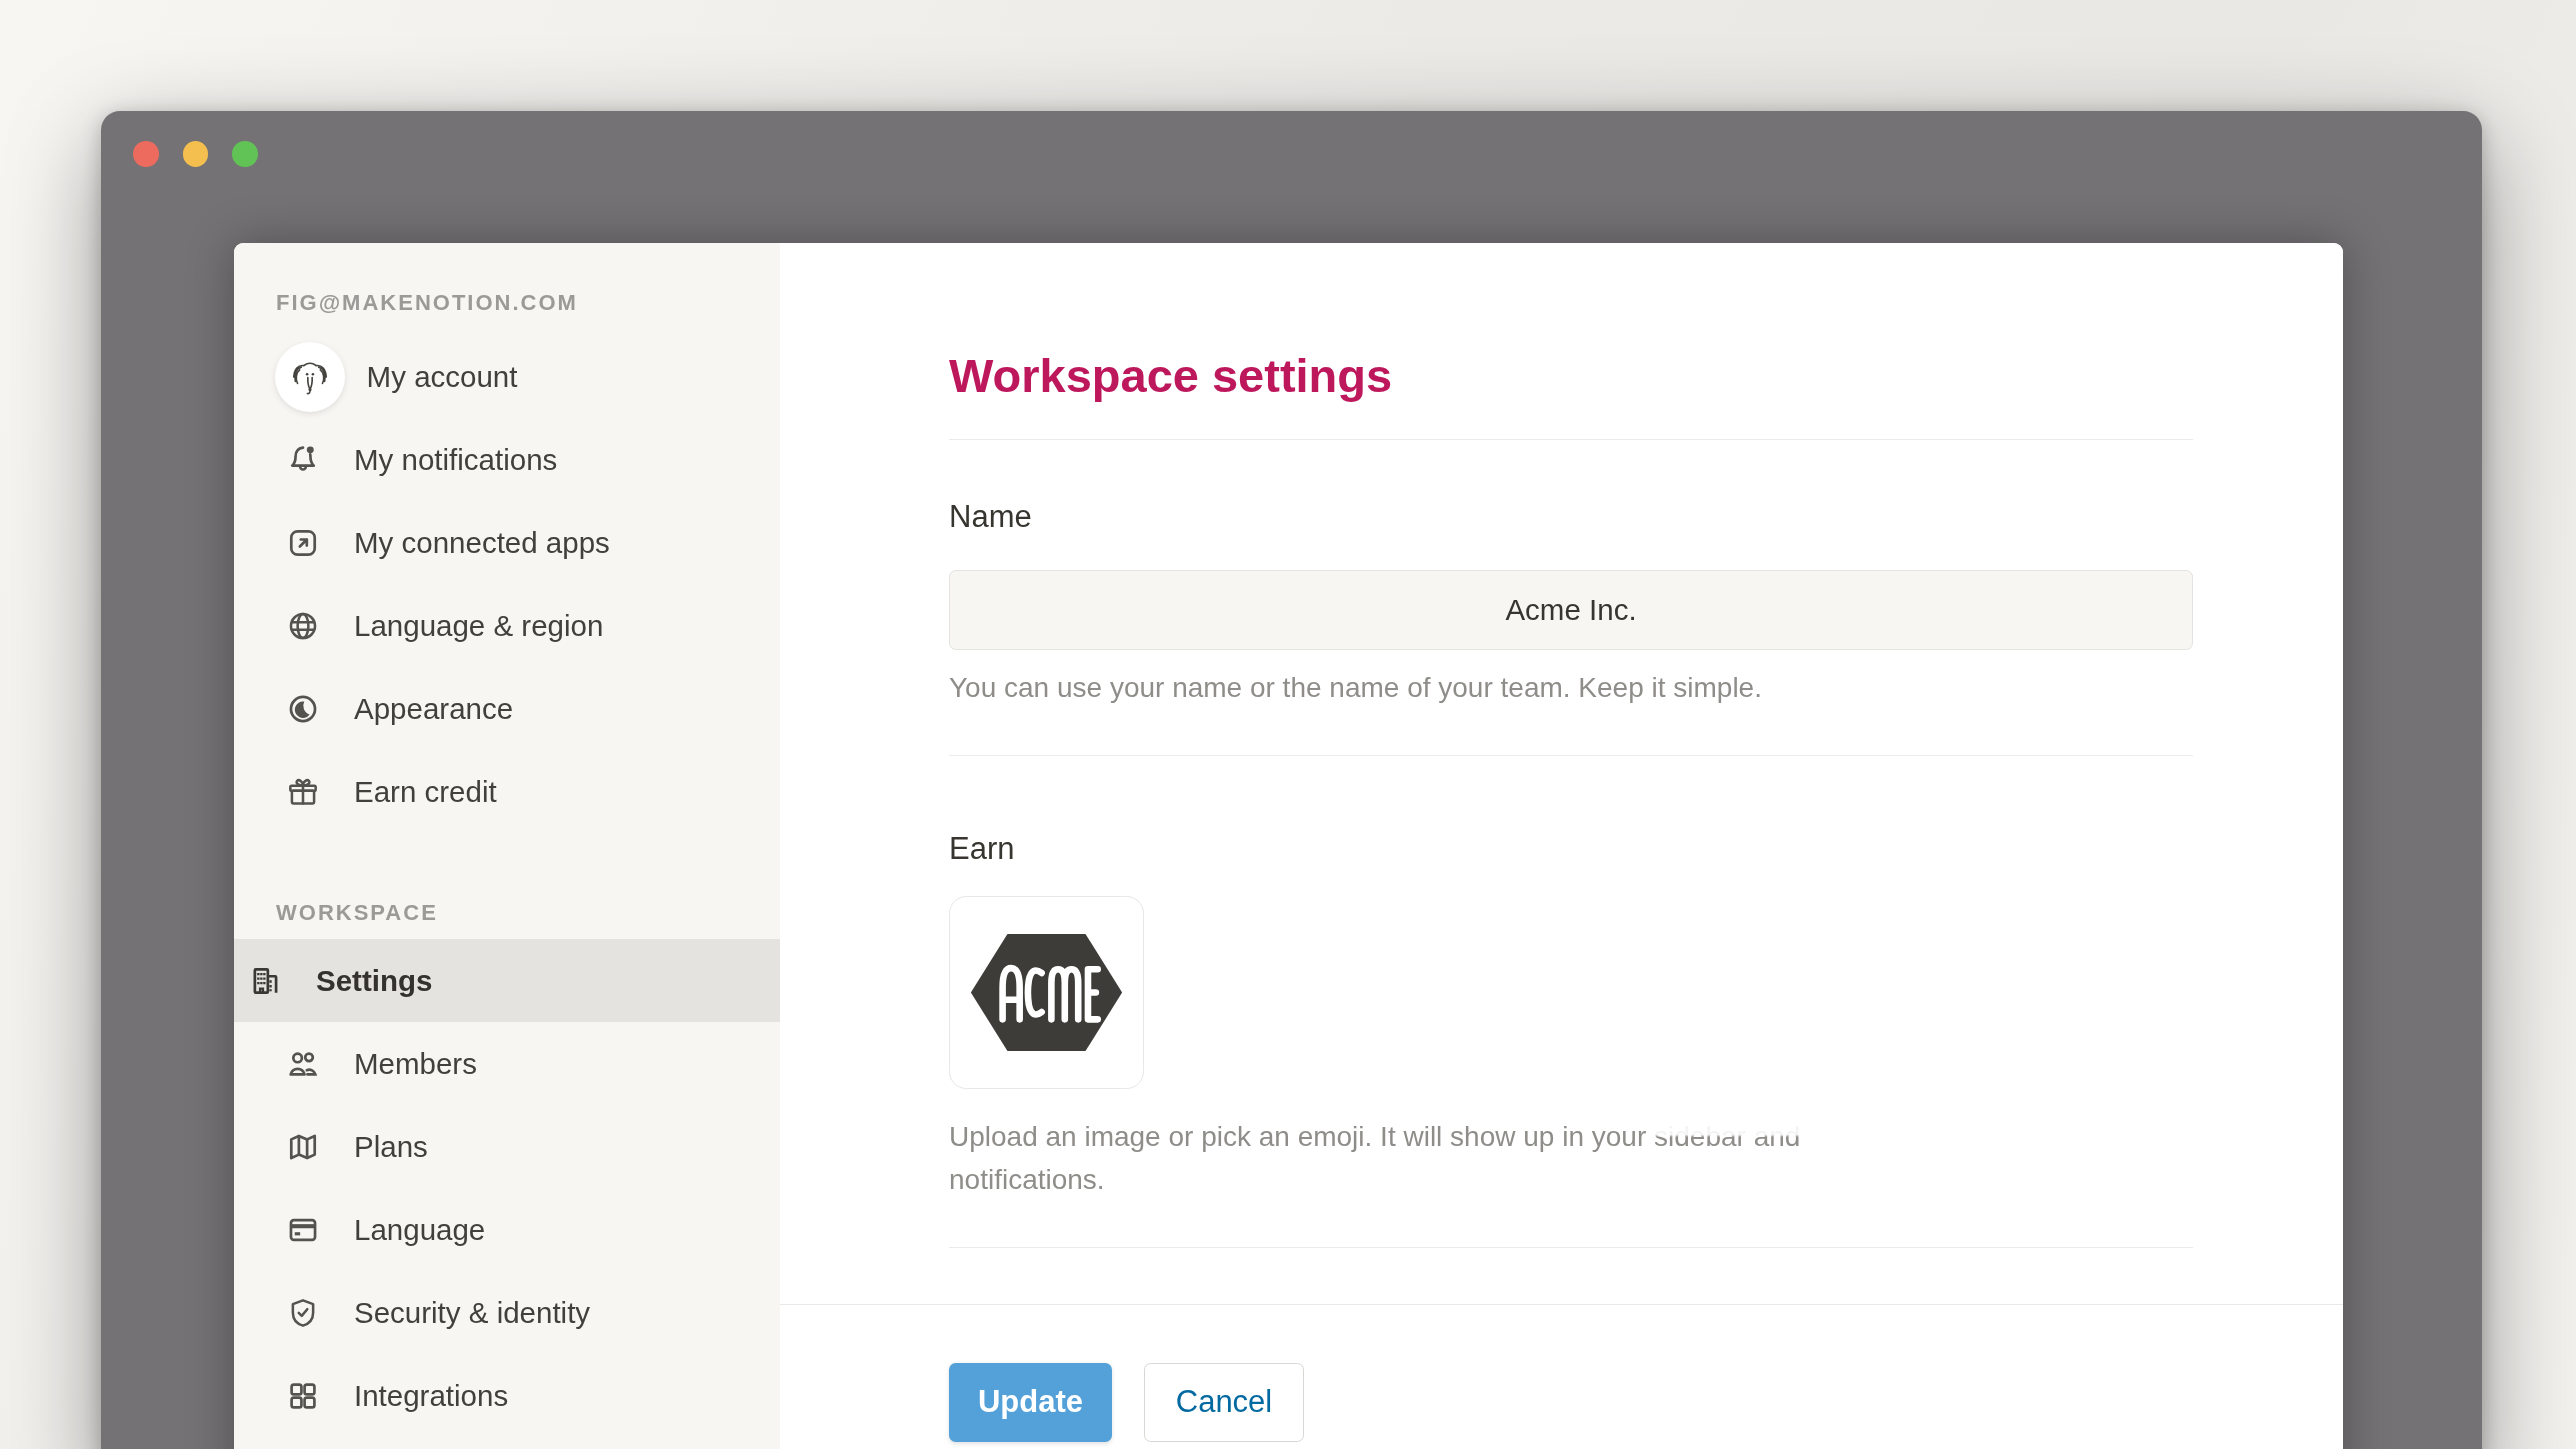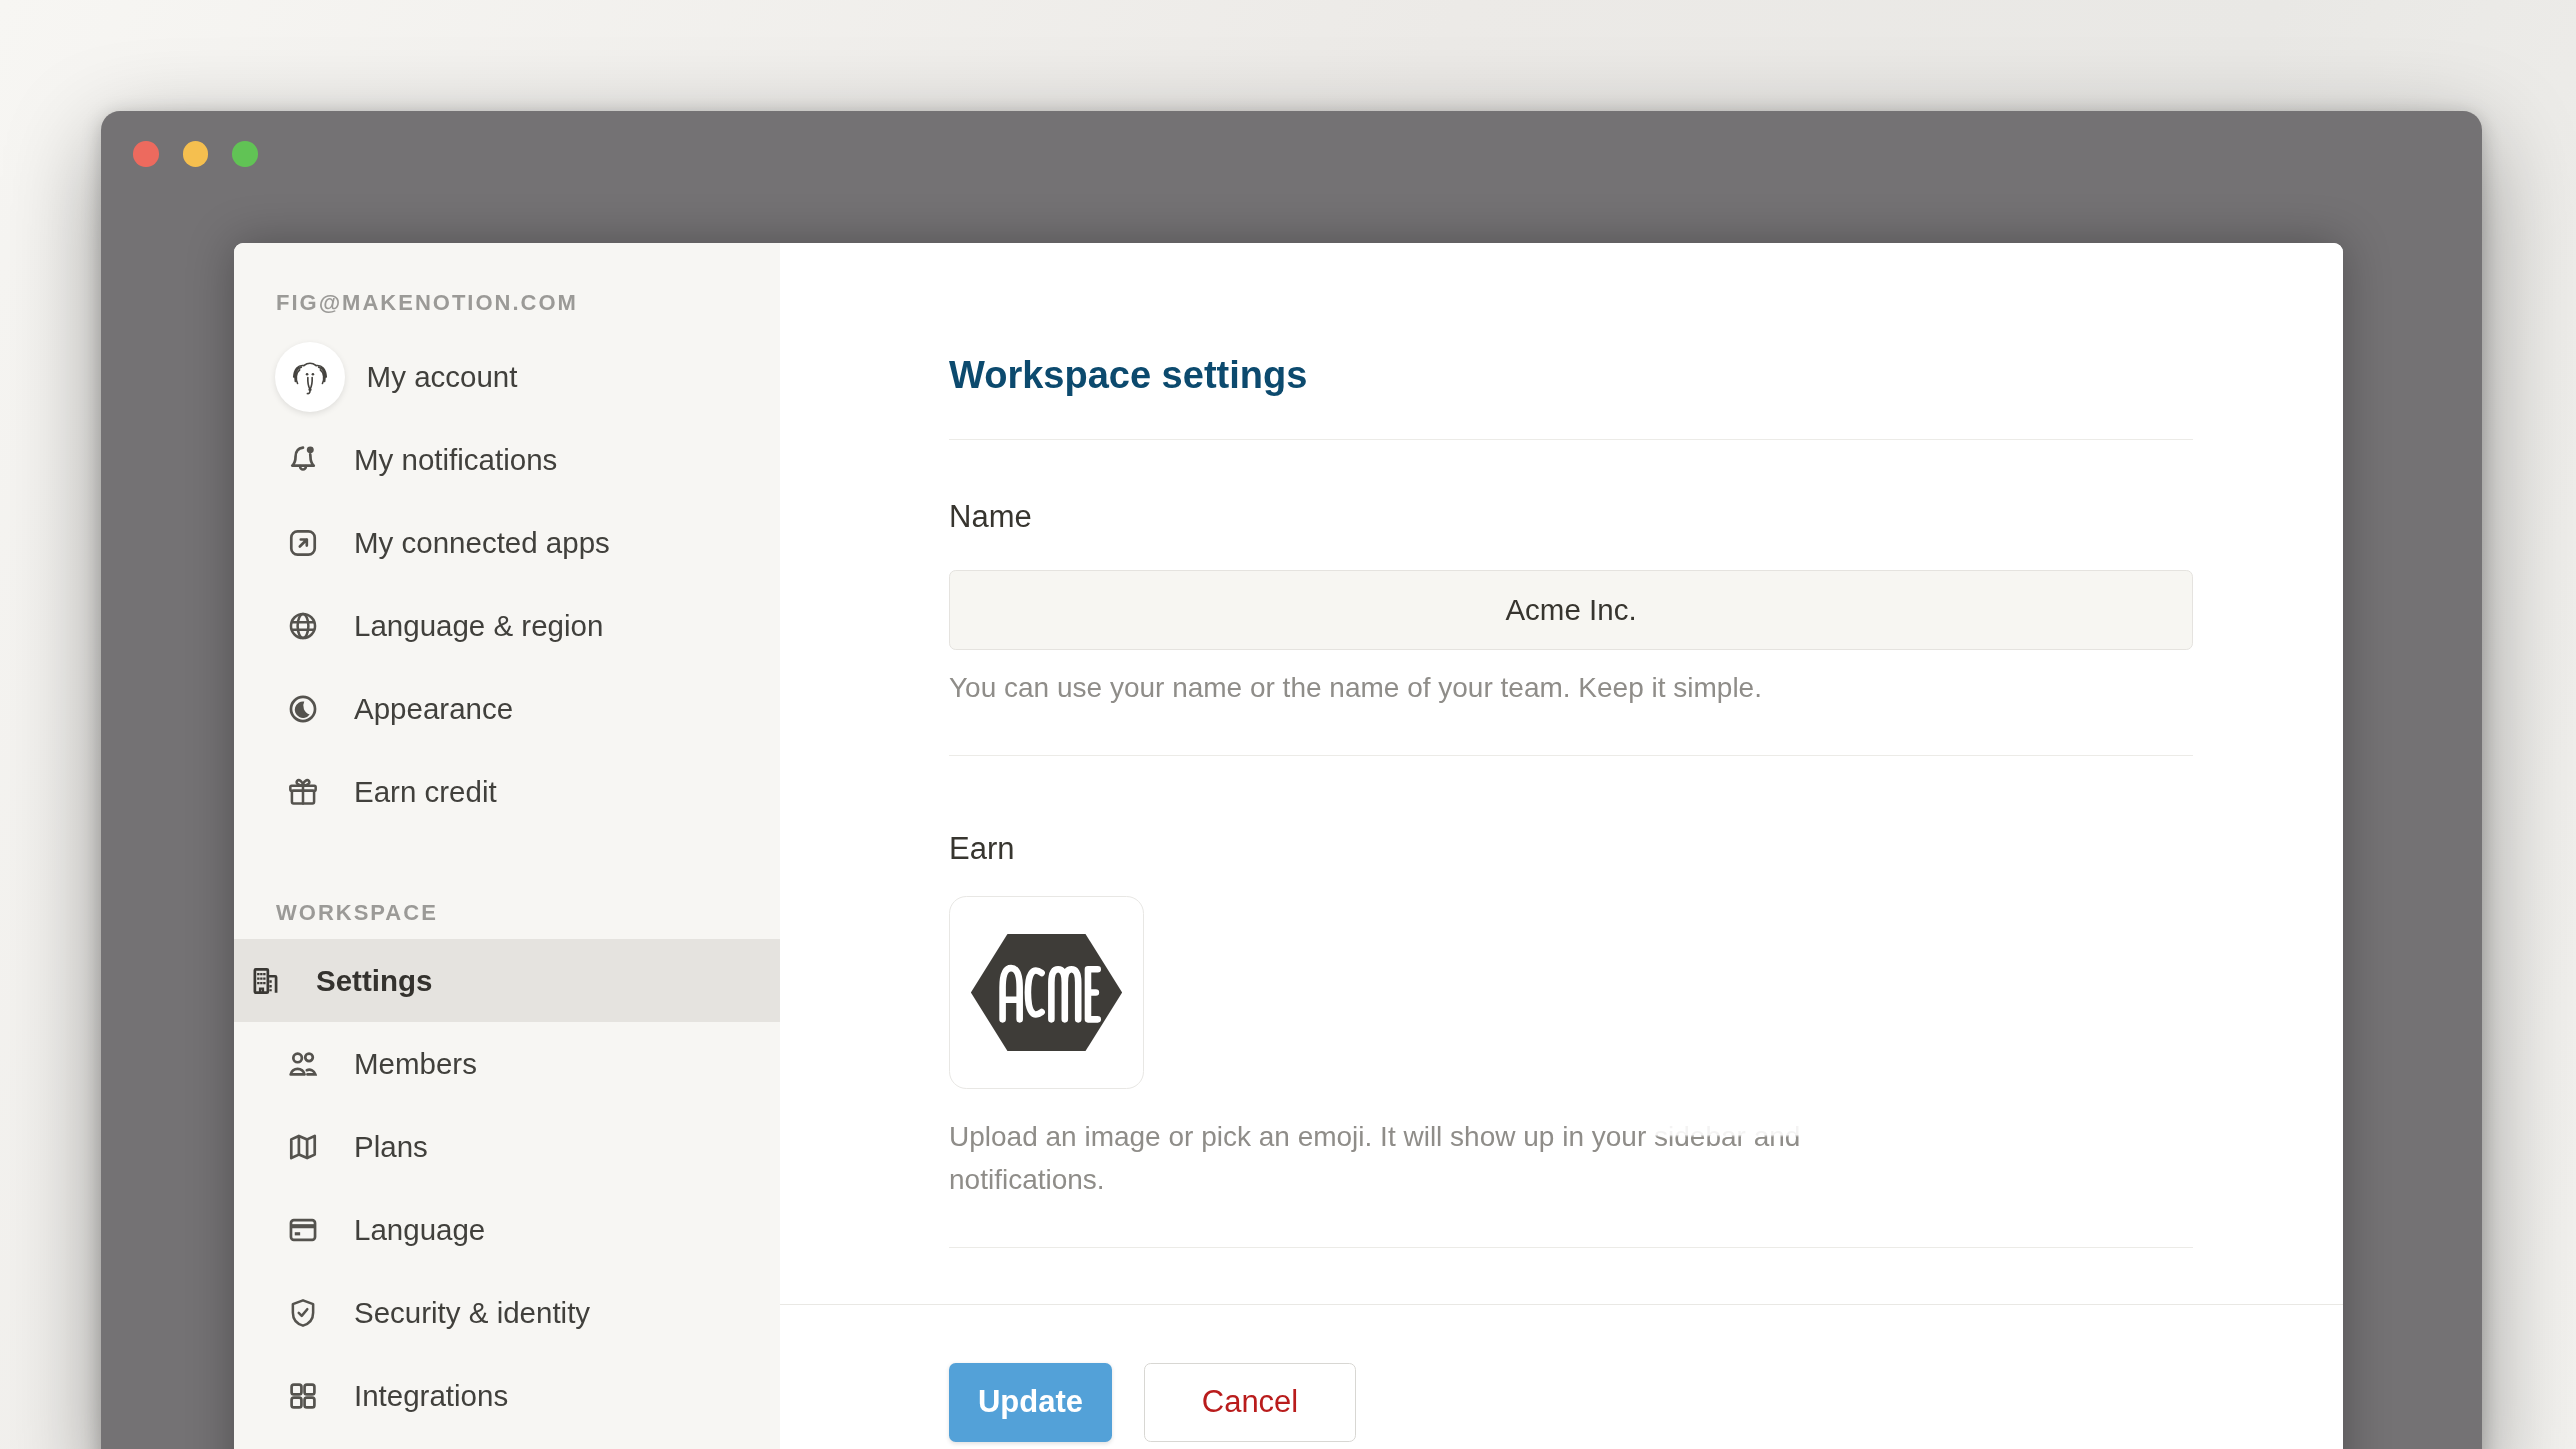--- a/index.html
+++ b/index.html
@@ -59,21 +59,21 @@
     width:70px; height:70px; margin-left:-9.4px; margin-right:22px;
     background:#ffffff; border-radius:50%;
     box-shadow:0 2px 6.7px rgba(0,0,0,.10);
     display:flex; align-items:center; justify-content:center; flex:0 0 70px;
   }
   .avatar-circle svg { width:52px; height:52px; }
 
   
   .main { flex:1; background:#ffffff; display:flex; flex-direction:column; position:relative; }
   .main-content { padding:109px 150px 0 169px; }
-  .page-title { font-size:38px; line-height:47px; font-weight:700; color:#0c4a6e; }
+  .page-title { font-size:47px; line-height:47px; font-weight:700; color:#be185d; }
   .divider { height:0; border-top:1.3px solid #ecebe7; }
   .divider.d1 { margin-top:40px; }
   .divider.d2 { margin-top:46px; }
   .divider.d3 { margin-top:46px; }
   .field-label { margin-top:58px; height:38px; line-height:38px; font-size:31px; color:#37352f; }
   .field-label.icon-label { margin-top:74px; }
   .name-input {
     margin-top:34px; display:block; width:100%; height:80px;
     background:#f7f6f2; border:1.3px solid #e5e3df; border-radius:6.7px;
     font-family:"Liberation Sans", sans-serif; font-size:29.5px; color:#37352f;
@@ -100,21 +100,21 @@
   .btn {
     height:79px; border-radius:6.7px; font-family:"Liberation Sans", sans-serif;
     font-size:31px; display:flex; align-items:center; justify-content:center;
     cursor:pointer; border:none;
   }
   .btn-update {
     width:163px; background:#53a1d8; color:#ffffff; font-weight:700;
     box-shadow:0 1.3px 4px rgba(0,0,0,.12);
   }
   .btn-cancel {
-    width:212px; background:#ffffff; color:#b91c1c; font-weight:400;
+    width:160px; background:#ffffff; color:#0369a1; font-weight:400;
     border:1.3px solid #d8d7d3;
   }
 </style>
 </head>
 <body>
 
 <svg width="0" height="0" style="position:absolute">
   <defs>
     <g id="sym-bell">
       <path d="M12 4.2 C9 4.6 7.3 6.8 7.3 9.8 C7.3 13.2 6.3 14.6 5.2 15.6 L18.8 15.6 C17.7 14.6 16.7 13.2 16.7 9.8 C16.7 9.3 16.66 8.8 16.55 8.4" fill="none" stroke="currentColor" stroke-width="1.7" stroke-linecap="round" stroke-linejoin="round"></path>

